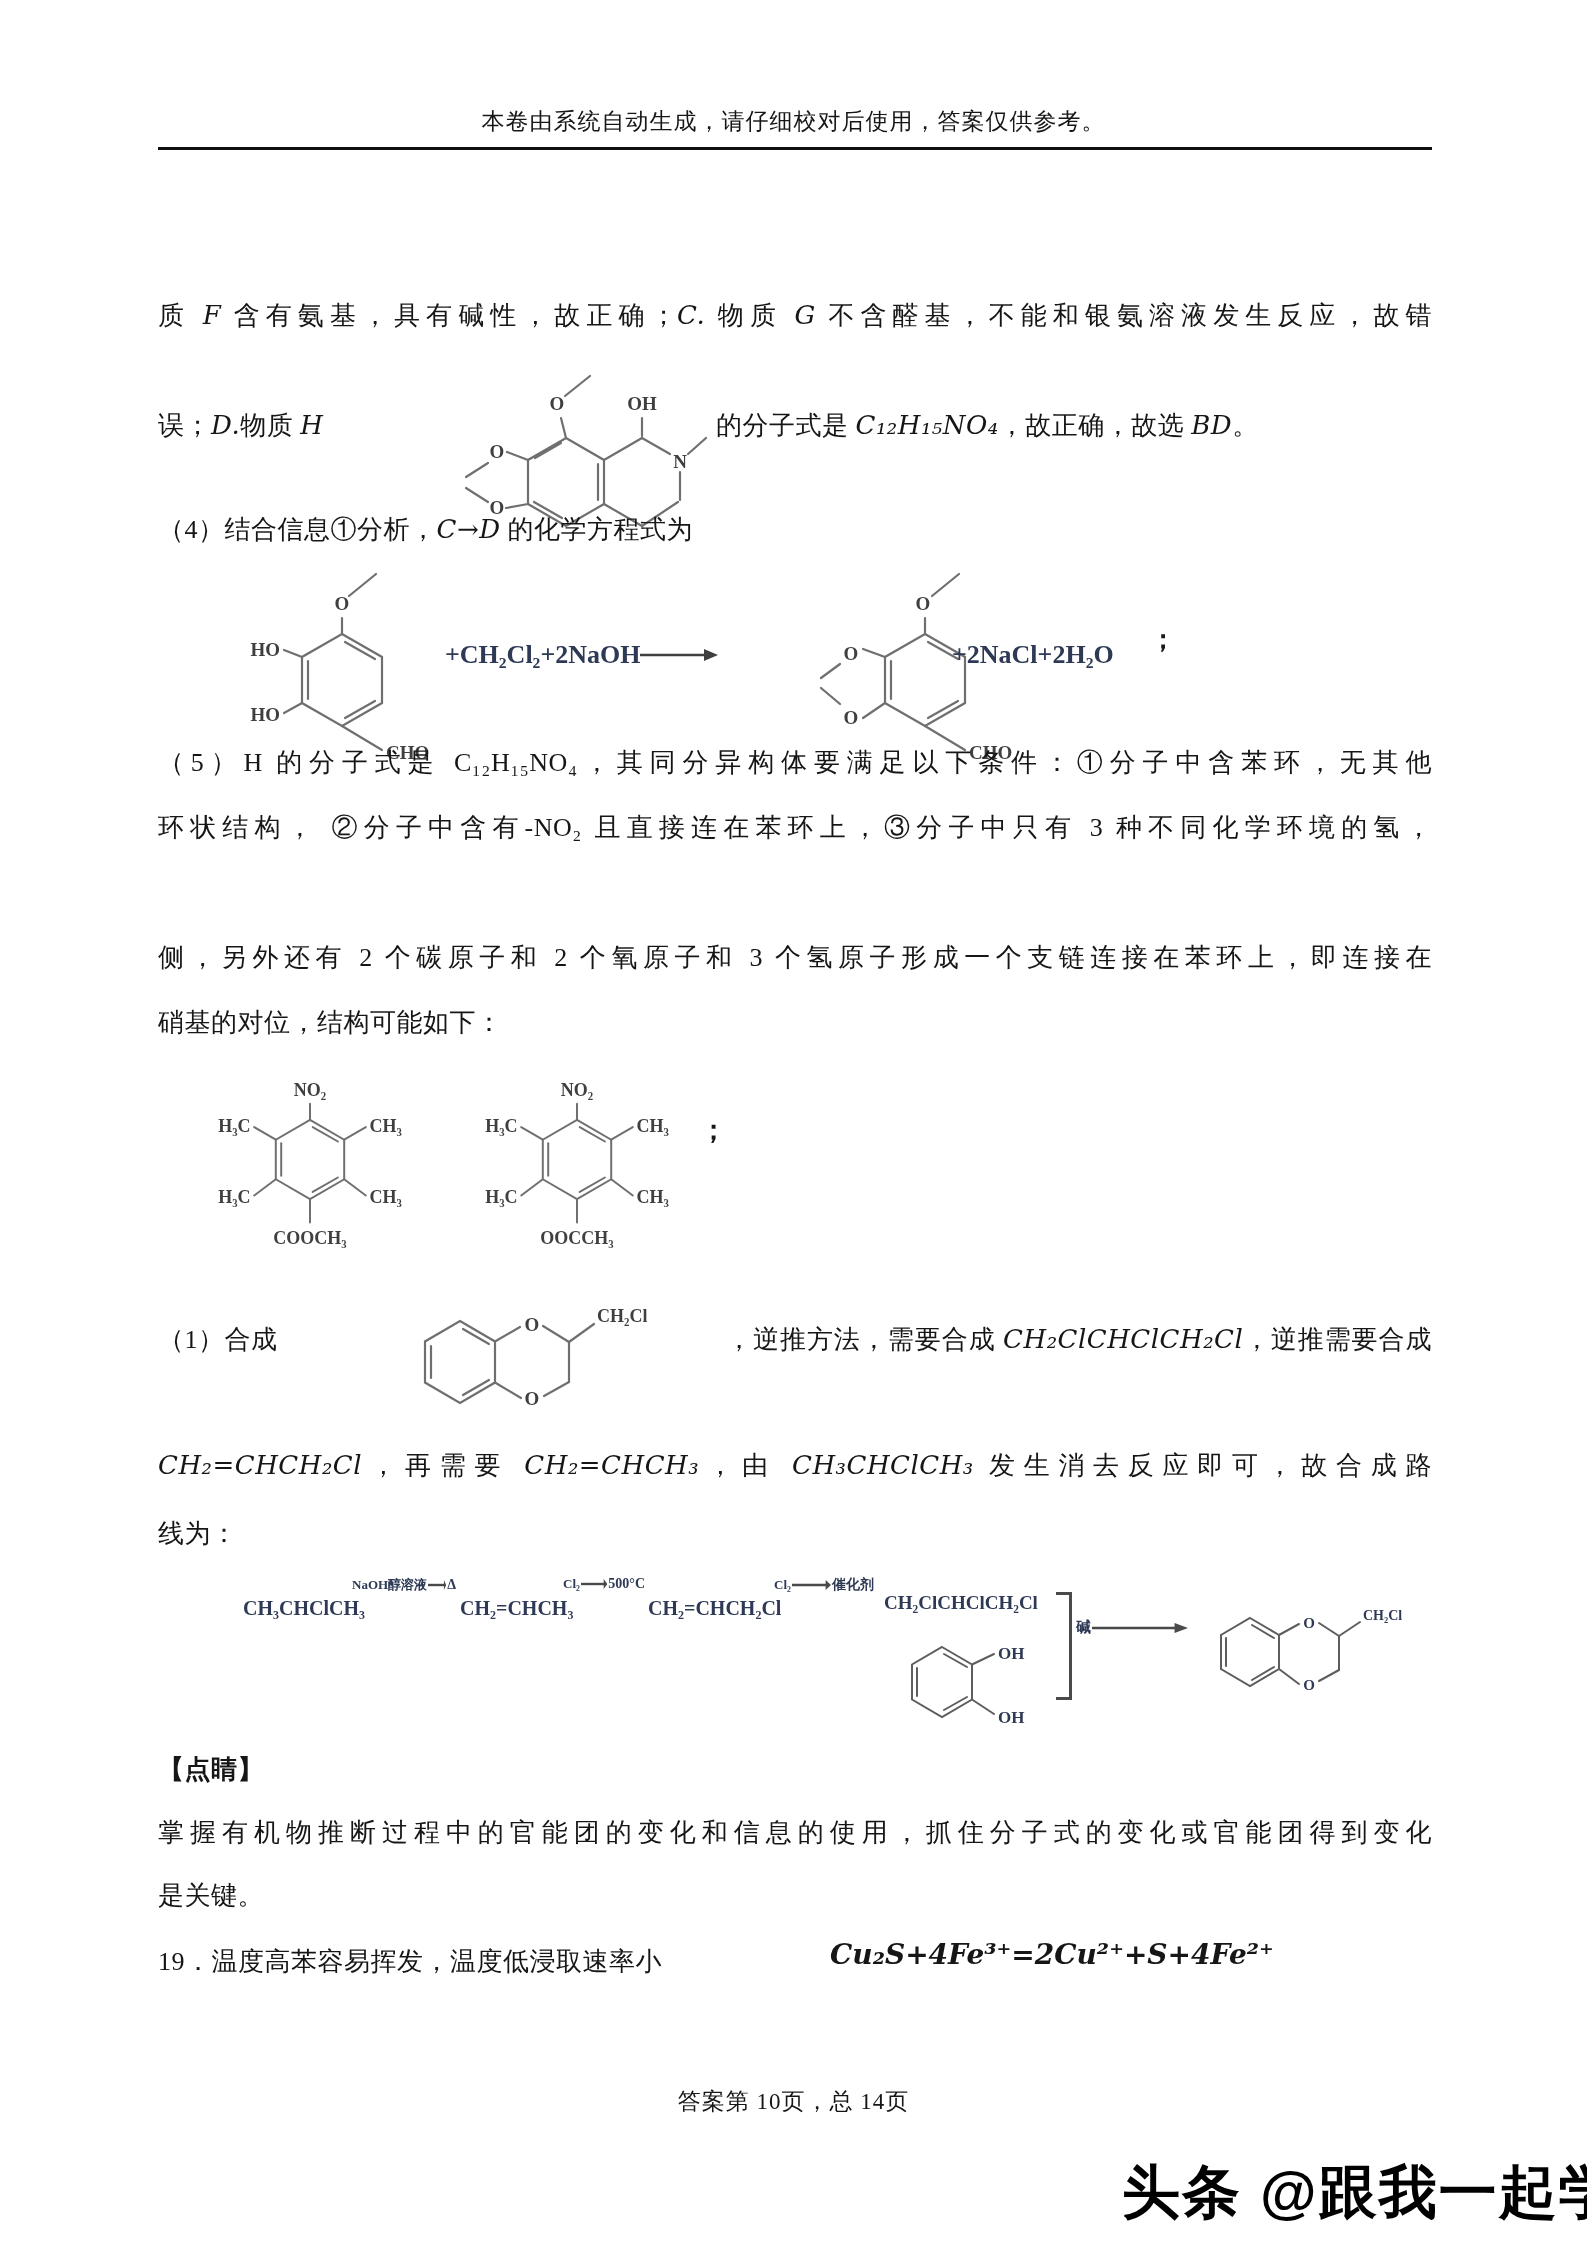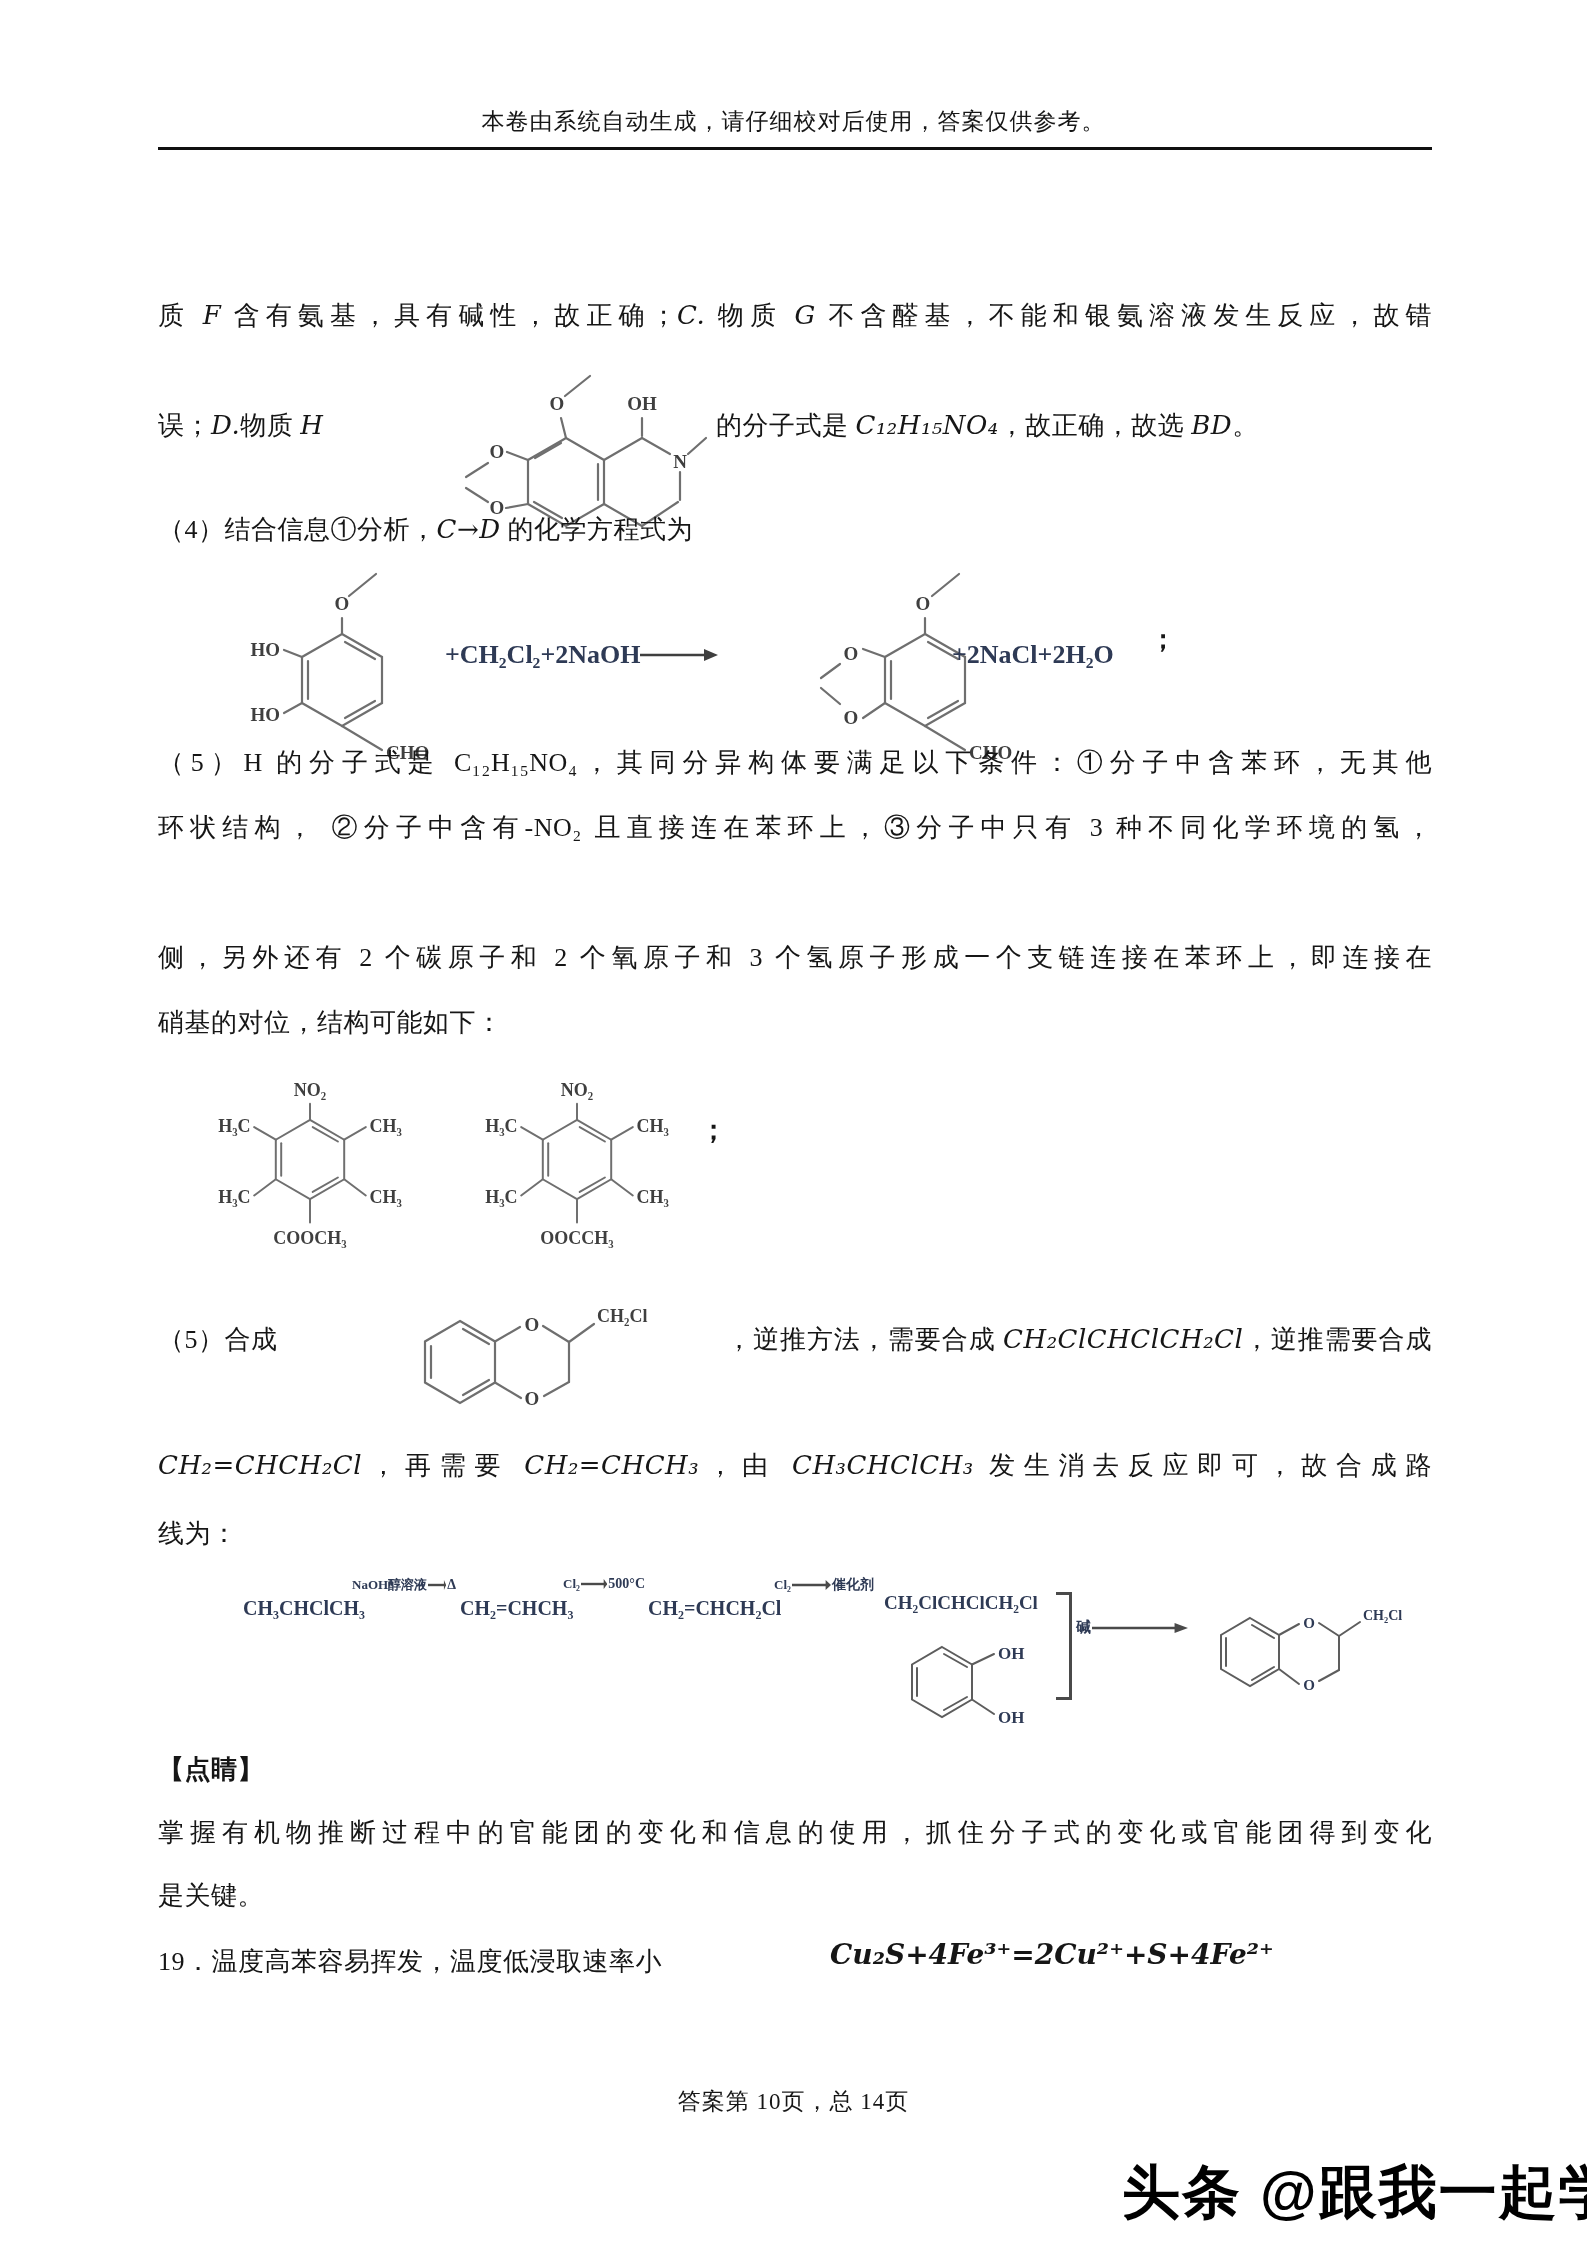--- a/index.html
+++ b/index.html
@@ -163,21 +163,21 @@
     <line class="sk" x1="112" y1="104" x2="88" y2="90"></line>
     <text x="84" y="96" font-size="20" text-anchor="end">H₃C</text>
     <line class="sk" x1="112" y1="148" x2="88" y2="166"></line>
     <text x="84" y="174" font-size="20" text-anchor="end">H₃C</text>
     <line class="sk" x1="150" y1="170" x2="150" y2="196"></line>
     <text x="150" y="220" font-size="20" text-anchor="middle">OOCCH₃</text>
   </svg>
 
   <div class="abs isosep" style="left:700px;top:1112px">；</div>
 
-  <div class="abs line" style="left:158px;top:1322px"><span class="seg">（5）合成</span></div>
+  <div class="abs line" style="left:158px;top:1322px"><span class="seg">（1）合成</span></div>
 
   <svg class="abs struct" style="left:382px;top:1274px" width="340" height="172" viewBox="0 0 340 172">
     <polygon class="sk" points="78,47 113,67.5 113,108.5 78,129 43,108.5 43,67.5"></polygon>
     <line class="sk" x1="81" y1="55" x2="107" y2="70"></line>
     <line class="sk" x1="107" y1="106" x2="81" y2="121"></line>
     <line class="sk" x1="49" y1="104" x2="49" y2="72"></line>
 
     <line class="sk" x1="113" y1="67.5" x2="138" y2="53"></line>
     <text x="150" y="57" font-size="19" text-anchor="middle">O</text>
     <line class="sk" x1="161" y1="52" x2="187" y2="68"></line>

